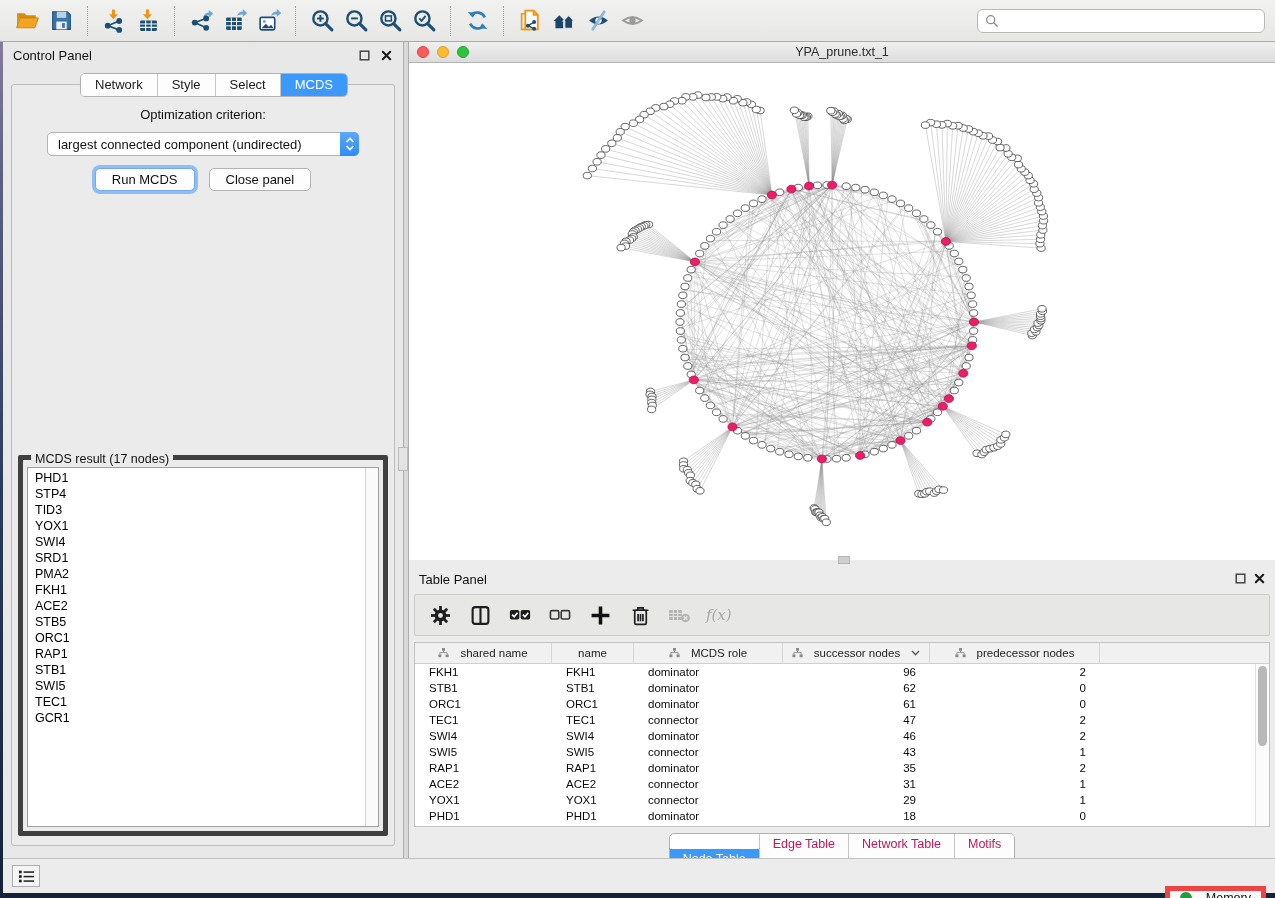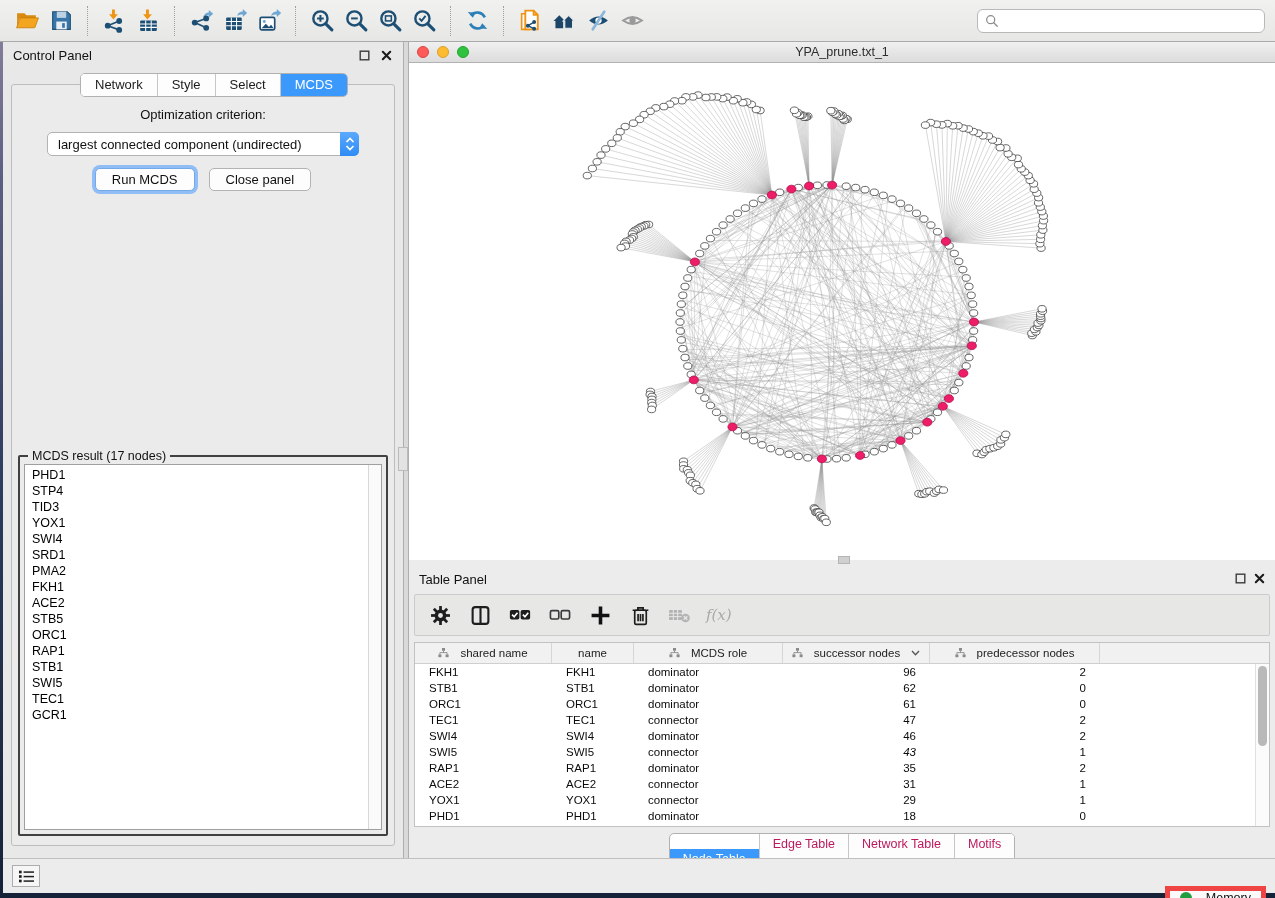--- a/index.html
+++ b/index.html
@@ -42,21 +42,21 @@
     padding:0 26px 0 10px; color:#111; cursor:pointer; }
   .mac-select .stepper { position:absolute; right:-1px; top:-1px; width:19px; height:24px;
     background:linear-gradient(#5aa9fd,#2f8cf5); border-radius:0 5px 5px 0; display:flex;
     align-items:center; justify-content:center; }
   .btn-row { display:flex; justify-content:center; gap:14px; margin-top:12px; }
   .mac-btn { height:23px; padding:0 16px; font-size:13px; color:#111; background:#fdfdfd;
     border:1px solid #b3b3b3; border-radius:5px; cursor:pointer; }
   .mac-btn.focused { box-shadow:0 0 0 3px rgba(96,165,250,.65); border-color:#74a9e8; }
 
   .mcds-group { position:absolute; left:6px; right:6px; top:370px; bottom:9px;
-    border:2px solid #404040; border-radius:2px; }
+    border:5px solid #404040; border-radius:2px; }
   .mcds-legend { position:absolute; top:-8px; left:8px; background:#ebebeb; padding:0 4px;
     font-size:12.5px; color:#111; }
   .mcds-list { position:absolute; left:4px; right:4px; top:7px; bottom:4px; background:#fff;
     border:1px solid #9f9f9f; overflow:hidden; }
   .mcds-items { position:absolute; left:0; top:2px; right:14px; bottom:0; }
   .mcds-item { font-size:12.5px; line-height:16px; padding-left:7px; color:#000; cursor:default; }
   .mcds-scroll { position:absolute; right:0; top:0; bottom:0; width:13px; background:#fafafa;
     border-left:1px solid #d8d8d8; }
 
   .v-splitter { position:absolute; left:403px; top:42px; width:6px; height:816px; background:#d9d9d9;
@@ -1322,21 +1322,21 @@
               <div class="gc" style="width: 137px;">SWI4</div>
               <div class="gc" style="width: 82px;">SWI4</div>
               <div class="gc" style="width: 149px;">dominator</div>
               <div class="gc num" style="width: 147px;">46</div>
               <div class="gc num" style="width: 170px;">2</div>
             </div>
             <div class="grid-row">
               <div class="gc" style="width: 137px;">SWI5</div>
               <div class="gc" style="width: 82px;">SWI5</div>
               <div class="gc" style="width: 149px;">connector</div>
-              <div class="gc num" style="width: 147px; font-style: italic;">43</div>
+              <div class="gc num" style="width: 147px;">43</div>
               <div class="gc num" style="width: 170px;">1</div>
             </div>
             <div class="grid-row">
               <div class="gc" style="width: 137px;">RAP1</div>
               <div class="gc" style="width: 82px;">RAP1</div>
               <div class="gc" style="width: 149px;">dominator</div>
               <div class="gc num" style="width: 147px;">35</div>
               <div class="gc num" style="width: 170px;">2</div>
             </div>
             <div class="grid-row">

